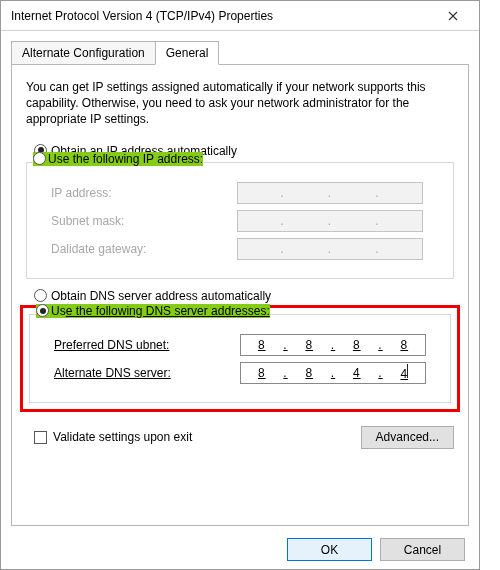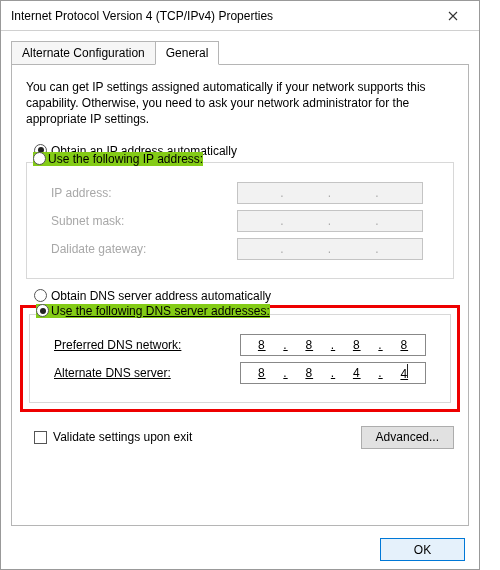--- a/index.html
+++ b/index.html
@@ -123,21 +123,21 @@
       <div class="fieldset" style="margin:0">
         <div class="legend-line"></div>
         <div class="legend">
           <span class="radio">
                 <span class="dot"></span>
               </span>
           <span class="radio-label"><span>Us</span><span class="ul">e the following DNS server addresses:</span></span>
         </div>
         <div style="height:6px"></div>
         <div class="field-row">
-          <span class="field-label"><span class="ul">P</span><span>referred DNS network:</span></span>
+          <span class="field-label"><span class="ul">P</span><span>referred DNS ubnet:</span></span>
           <div class="ipbox">
             <span class="octet">8</span>
                 <span class="dotsep">.</span>
             <span class="octet">8</span>
                 <span class="dotsep">.</span>
             <span class="octet">8</span>
                 <span class="dotsep">.</span>
             <span class="octet">8</span>
           </div>
         </div>
@@ -160,15 +160,18 @@
         <span class="checkbox"></span>
         <span><span class="ul">V</span><span>alidate settings upon exit</span></span>
         <button class="advanced-btn"><span>Ad</span><span class="ul">vanced...</span></button>
       </div>
     </div>
 
     <div class="dlg-buttons">
       <div class="btn default">
           <span>OK</span>
         </div>
+      <div class="btn">
+          <span>Cancel</span>
+        </div>
     </div>
   </div>
 </div>
 
 </body></html>

